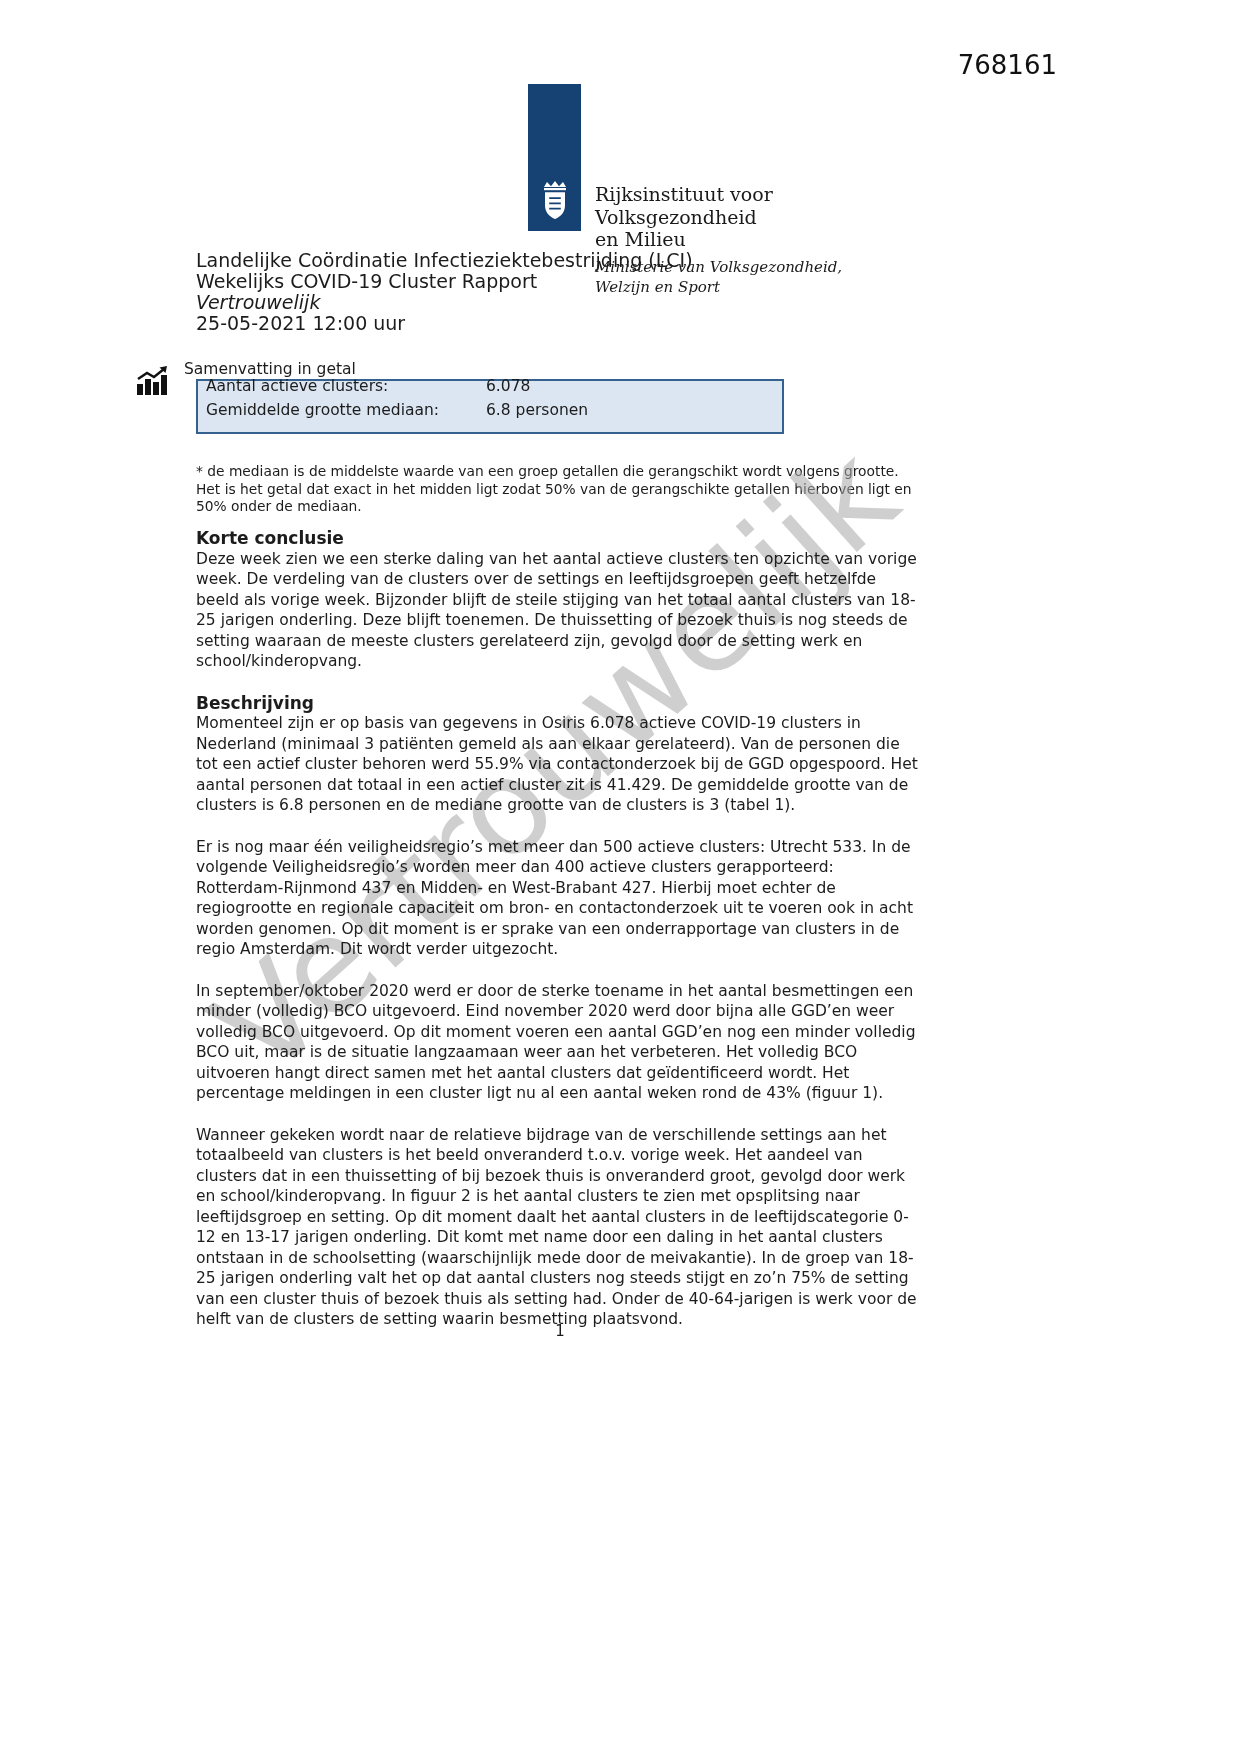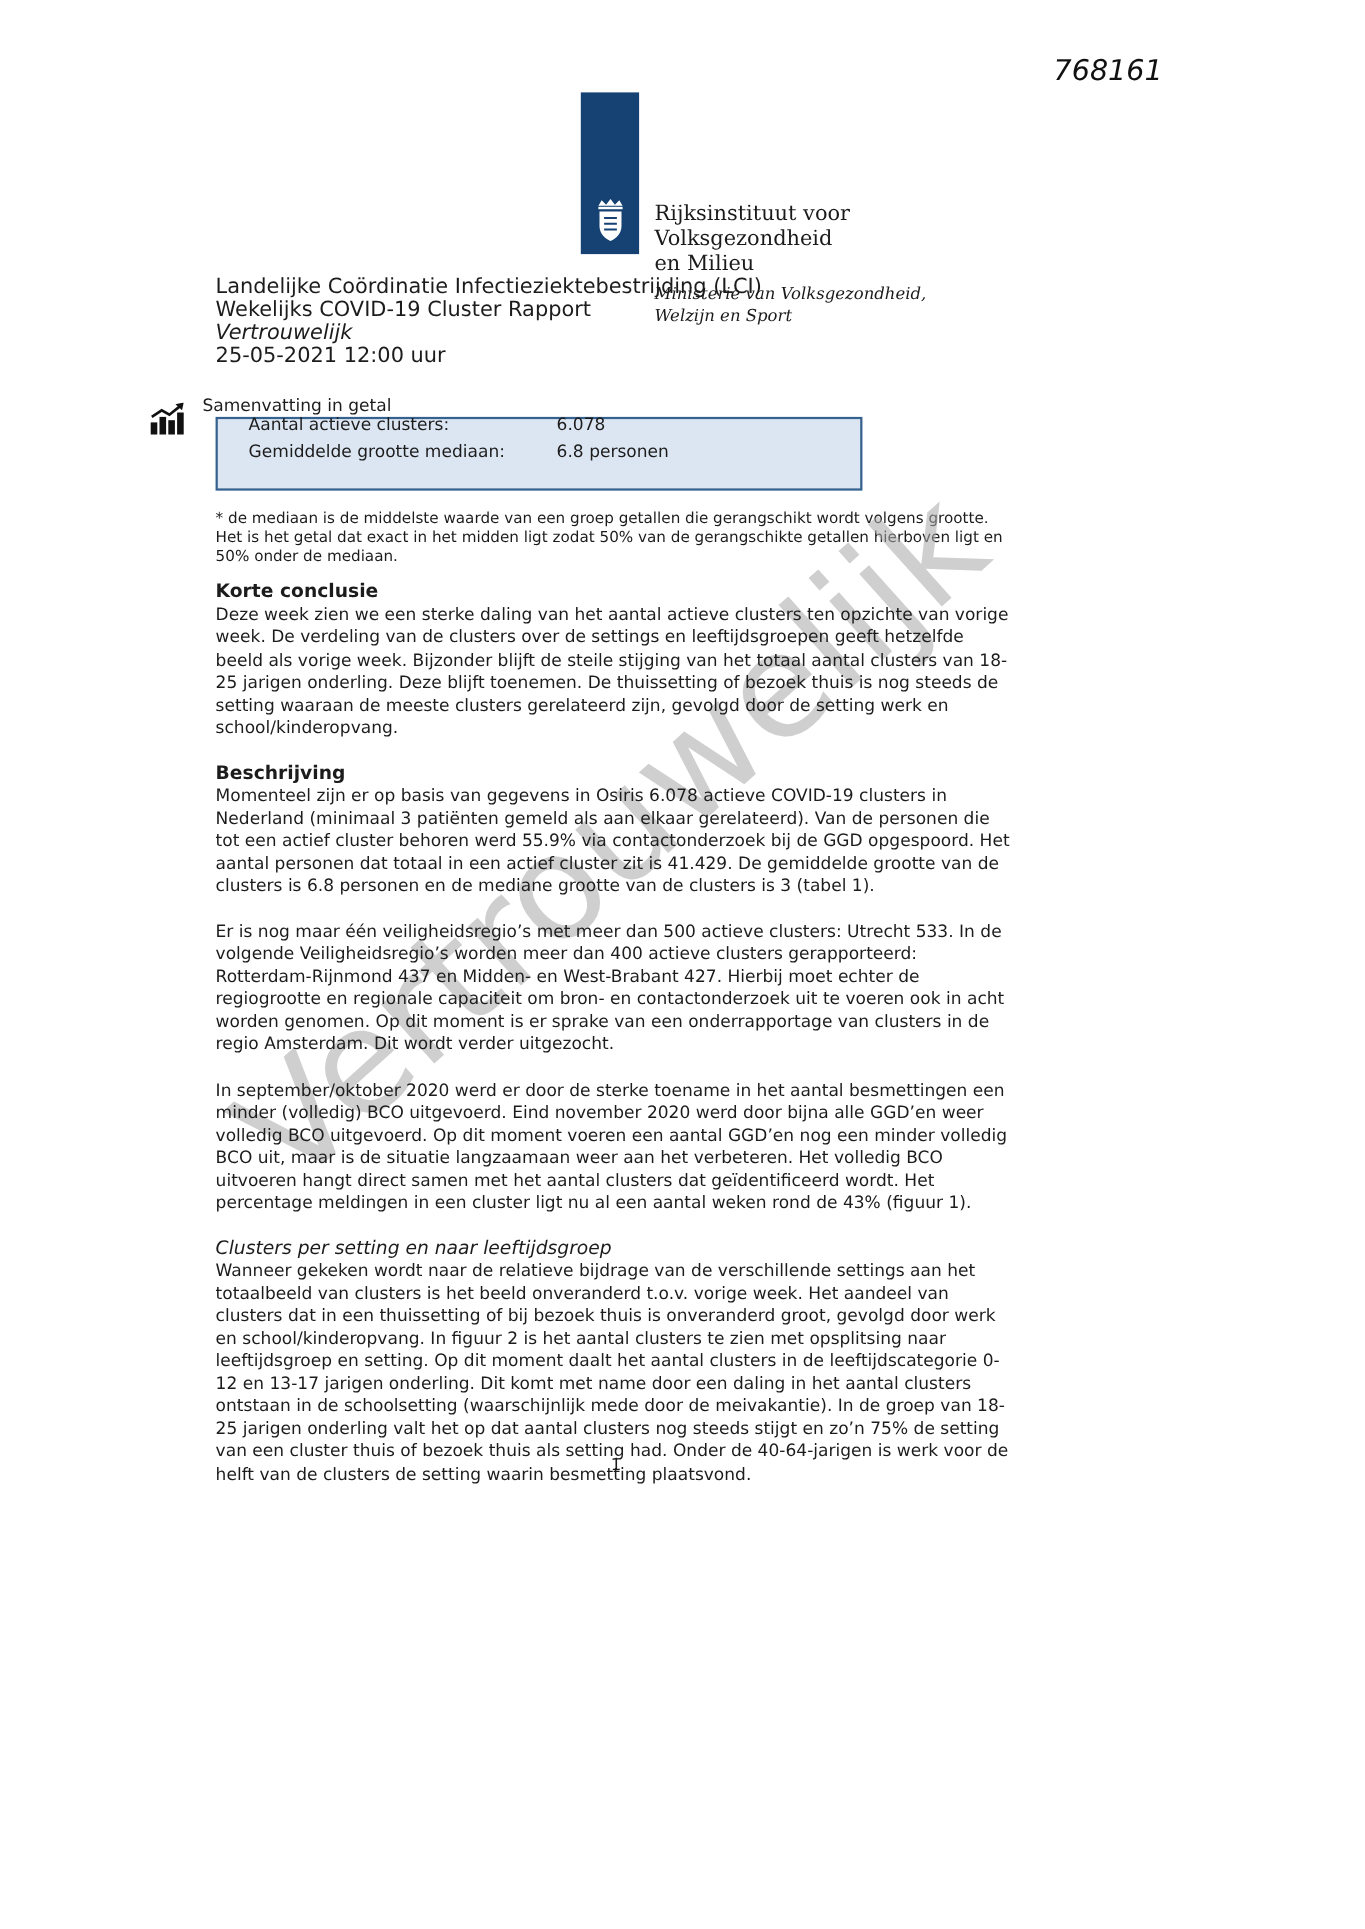--- a/index.html
+++ b/index.html
@@ -15,21 +15,20 @@
     color: #1c1c1c;
   }
 
   
   .doc-number {
     position: absolute;
     top: 50px;
     right: 184px;
     font-size: 26px;
     color: #111;
-    font-style: italic;
   }
 
   
   .logo-banner {
     position: absolute;
     left: 528px;
     top: 84px;
     width: 53px;
     height: 147px;
     background: #154273;
@@ -81,24 +80,24 @@
     position: absolute;
     left: 184px;
     top: 360px;
     font-size: 15.5px;
   }
   .summary-box {
     position: absolute;
     left: 196px;
     top: 379px;
     width: 588px;
-    height: 67px;
+    height: 55px;
     background: #dce6f2;
     border: 2px solid #35618e;
-    padding-left: 28px;
+    padding-left: 8px;
     overflow: visible;
   }
   .summary-row {
     display: grid;
     grid-template-columns: 280px auto;
     font-size: 15.5px;
     line-height: 24px;
   }
   .summary-row:first-child { margin-top: -7px; }
 
@@ -222,19 +221,18 @@
 
   <div class="content">
     <h3>Korte conclusie</h3>
     <p>Deze week zien we een sterke daling van het aantal actieve clusters ten opzichte van vorige week. De verdeling van de clusters over de settings en leeftijdsgroepen geeft hetzelfde beeld als vorige week. Bijzonder blijft de steile stijging van het totaal aantal clusters van 18-25 jarigen onderling. Deze blijft toenemen. De thuissetting of bezoek thuis is nog steeds de setting waaraan de meeste clusters gerelateerd zijn, gevolgd door de setting werk en school/kinderopvang.</p>
 
     <h3>Beschrijving</h3>
     <p>Momenteel zijn er op basis van gegevens in Osiris 6.078 actieve COVID-19 clusters in Nederland (minimaal 3 patiënten gemeld als aan elkaar gerelateerd). Van de personen die tot een actief cluster behoren werd 55.9% via contactonderzoek bij de GGD opgespoord. Het aantal personen dat totaal in een actief cluster zit is 41.429. De gemiddelde grootte van de clusters is 6.8 personen en de mediane grootte van de clusters is 3 (tabel 1).</p>
     <p>Er is nog maar één veiligheidsregio’s met meer dan 500 actieve clusters: Utrecht 533. In de volgende Veiligheidsregio’s worden meer dan 400 actieve clusters gerapporteerd: Rotterdam-Rijnmond 437 en Midden- en West-Brabant 427. Hierbij moet echter de regiogrootte en regionale capaciteit om bron- en contactonderzoek uit te voeren ook in acht worden genomen. Op dit moment is er sprake van een onderrapportage van clusters in de regio Amsterdam. Dit wordt verder uitgezocht.</p>
     <p>In september/oktober 2020 werd er door de sterke toename in het aantal besmettingen een minder (volledig) BCO uitgevoerd. Eind november 2020 werd door bijna alle GGD’en weer volledig BCO uitgevoerd. Op dit moment voeren een aantal GGD’en nog een minder volledig BCO uit, maar is de situatie langzaamaan weer aan het verbeteren. Het volledig BCO uitvoeren hangt direct samen met het aantal clusters dat geïdentificeerd wordt. Het percentage meldingen in een cluster ligt nu al een aantal weken rond de 43% (figuur 1).</p>
 
-    <h3 class="italic-heading">Clusters per setting en naar leeftijdsgroep</h3>
     <p>Wanneer gekeken wordt naar de relatieve bijdrage van de verschillende settings aan het totaalbeeld van clusters is het beeld onveranderd t.o.v. vorige week. Het aandeel van clusters dat in een thuissetting of bij bezoek thuis is onveranderd groot, gevolgd door werk en school/kinderopvang. In figuur 2 is het aantal clusters te zien met opsplitsing naar leeftijdsgroep en setting. Op dit moment daalt het aantal clusters in de leeftijdscategorie 0-12 en 13-17 jarigen onderling. Dit komt met name door een daling in het aantal clusters ontstaan in de schoolsetting (waarschijnlijk mede door de meivakantie). In de groep van 18-25 jarigen onderling valt het op dat aantal clusters nog steeds stijgt en zo’n 75% de setting van een cluster thuis of bezoek thuis als setting had. Onder de 40-64-jarigen is werk voor de helft van de clusters de setting waarin besmetting plaatsvond.</p>
   </div>
 
   <div class="page-number">1</div>
 
 </div>
 
 </body></html>

